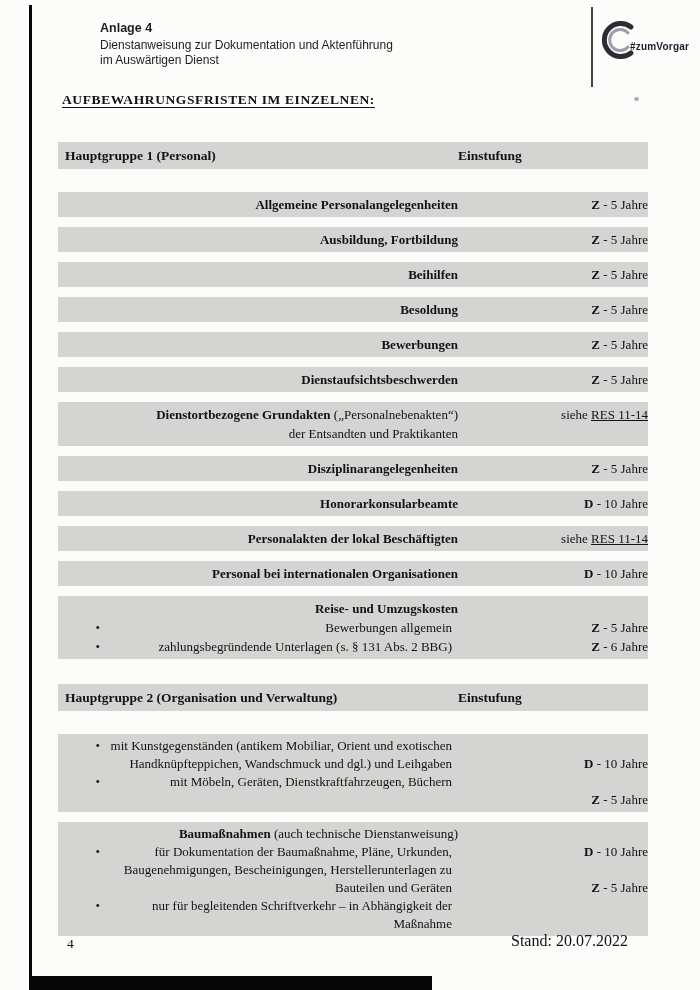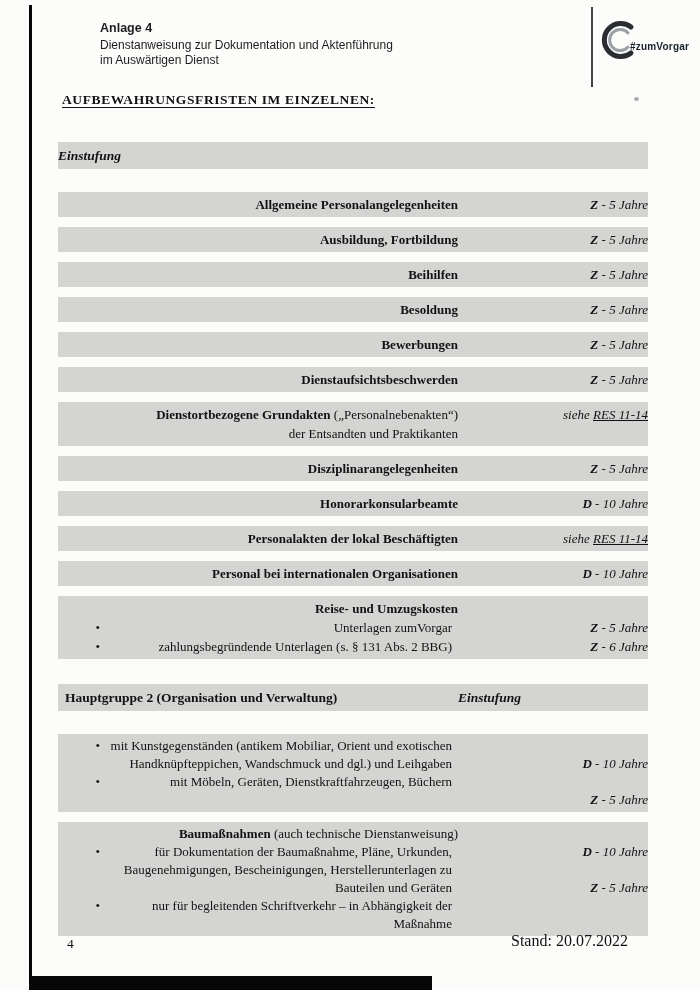--- a/index.html
+++ b/index.html
@@ -41,21 +41,21 @@
 
   
   .tbl { position:absolute; left:58px; width:590px; }
   .tbl1 { top:142px; }
   .tbl2 { top:684px; }
   .bar  { background:#d4d4d2; display:flex; }
   .hdr-bar { padding:4px 0; margin-bottom:23px; font-weight:bold; font-size:13.5px; line-height:19px; }
   .row  { padding:3px 0; margin-bottom:10px; font-size:13px; line-height:19px;text-align:right; }
   .tbl2 .row { line-height:18px; }
   .cell-l { width:400px; padding-left:7px; }
-  .cell-r { flex:1;font-style:italic; }
+  .cell-r { flex:1; }
   .b { font-weight:bold; }
   .u { text-decoration:underline; }
   .bullet { display:flex; }
   .bullet .dot { width:21px; margin-left:14px; flex:none; }
   .bullet .bt  { flex:1; padding-right:6px; }
   .sp  { height:19px; }
   .tbl2 .sp { height:18px; }
 
   
   .footer-page { position:absolute; left:67px;  top:936px; font-size:13.5px; }
@@ -79,20 +79,21 @@
   <path d="M 32 7 A 16.5 16.5 0 1 0 32 33" fill="none" stroke="#2c2c33" stroke-width="5" stroke-linecap="round"></path>
   <path d="M 29 13 A 10.5 10.5 0 1 0 29 27" fill="none" stroke="#9aa0a6" stroke-width="3" stroke-linecap="round"></path>
 </svg>
 <div class="logo-text">#zumVorgar</div>
 
 <div class="page-title">AUFBEWAHRUNGSFRISTEN IM EINZELNEN:</div>
 
 <div class="tbl tbl1">
 
   <div class="bar hdr-bar">
+    <div class="cell-l">Hauptgruppe 1 (Personal)</div>
     <div class="cell-r">Einstufung</div>
   </div>
 
   <div class="bar row">
     <div class="cell-l b">Allgemeine Personalangelegenheiten</div>
     <div class="cell-r"><span class="b">Z</span><span> - 5 Jahre</span></div>
   </div>
 
   <div class="bar row">
     <div class="cell-l b">Ausbildung, Fortbildung</div>
@@ -145,21 +146,21 @@
   <div class="bar row">
     <div class="cell-l b">Personal bei internationalen Organisationen</div>
     <div class="cell-r"><span class="b">D</span><span> - 10 Jahre</span></div>
   </div>
 
   <div class="bar row">
     <div class="cell-l">
       <div class="b">Reise- und Umzugskosten</div>
       <div class="bullet">
           <span class="dot">•</span>
-          <span class="bt">Unterlagen zumVorgar</span>
+          <span class="bt">Bewerbungen allgemein</span>
         </div>
       <div class="bullet">
           <span class="dot">•</span>
           <span class="bt">zahlungsbegründende Unterlagen (s. § 131 Abs. 2 BBG)</span>
         </div>
     </div>
     <div class="cell-r">
       <div class="sp"></div>
       <div><span class="b">Z</span><span> - 5 Jahre</span></div>
       <div><span class="b">Z</span><span> - 6 Jahre</span></div>

